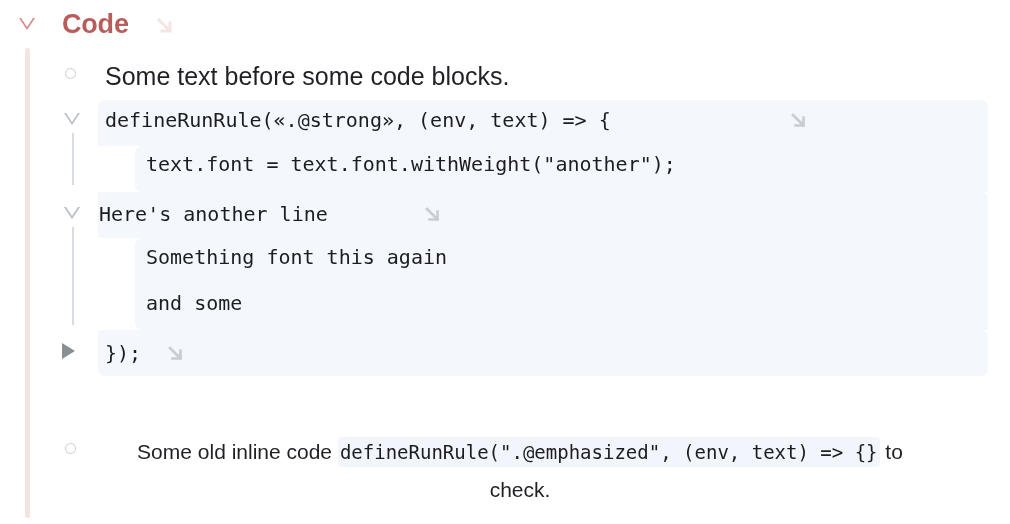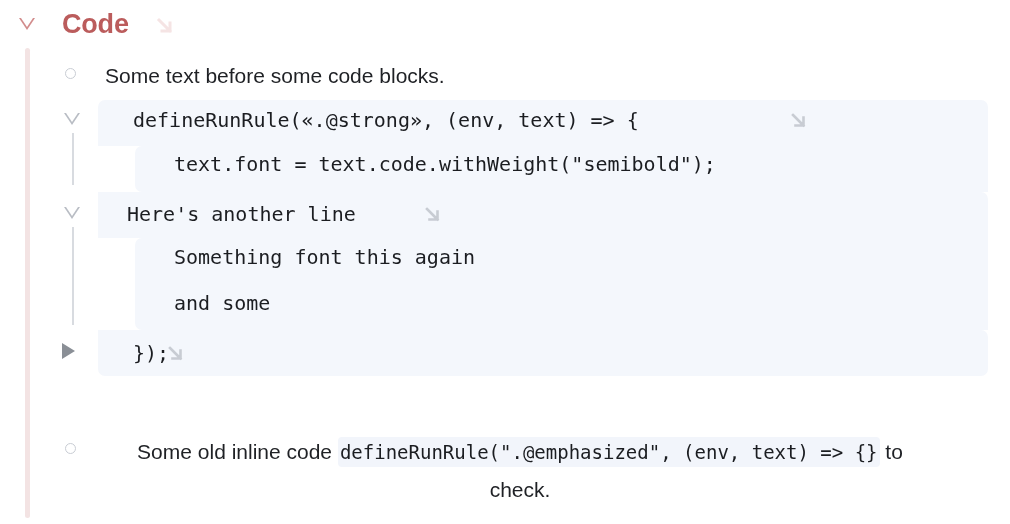--- a/index.html
+++ b/index.html
@@ -93,21 +93,21 @@
   #g-tri-1      { left: 64px; top: 113px; color: #b9bdc4; }
   #g-line-1     { left: 72px; top: 133px; width: 1.6px; height: 52px; background: #d8dbe0; }
   #g-tri-2      { left: 64px; top: 207px; color: #b9bdc4; }
   #g-line-2     { left: 72px; top: 227px; width: 1.6px; height: 98px; background: #d8dbe0; }
   #g-tri-3      { left: 62px; top: 343px; color: #8a8f96; }
   #g-bullet-2   { left: 65px; top: 443px; }
 
   
   .prose {
     position: absolute;
-    font-size: 21px;
+    font-size: 25px;
     color: #1f2125;
     line-height: 36px;
     white-space: pre;
   }
   #line-intro { left: 105px; top: 58px; }
 
   
   #code-block {
     position: absolute;
     left: 98px;
@@ -128,21 +128,20 @@
   #cb-r5 { left: 37px; top: 184px; width: 853px; height: 46px;  border-radius: 0 0 0 7px; }
   #cb-r6 { left: 0px;  top: 230px; width: 890px; height: 46px;  border-radius: 0 7px 7px 7px; }
 
   .code-text {
     position: absolute;
     font-family: "DejaVu Sans Mono", "Liberation Mono", monospace;
     font-size: 20px;
     color: #1b1d21;
     white-space: pre;
     letter-spacing: 0px;
-    margin-left: 28px;
   }
 
   
   #para-inline {
     position: absolute;
     left: 105px;
     top: 433px;
     width: 830px;
     font-size: 21px;
     line-height: 37px;
@@ -206,21 +205,21 @@
   <div id="cb-r6" class="cb-row"></div>
 </div>
 
 <div class="code-text" style="left:105px;  top:108px;">defineRunRule(«.@strong», (env, text) =&gt; {</div>
 <div style="position:absolute; left:789px; top:111px;">
   <svg class="corner-arrow" width="21" height="21" viewBox="0 0 21 21">
     <path d="M4 4 L14.5 14.5 M14.5 6.5 L14.5 14.5 L6.5 14.5" fill="none" stroke="#c8ccd3" stroke-width="2.6" stroke-linecap="square"></path>
   </svg>
 </div>
 
-<div class="code-text" style="left:146px; top:152px;">text.font = text.code.withWeight("semibold");</div>
+<div class="code-text" style="left:146px; top:152px;">text.font = text.font.withWeight("another");</div>
 
 <div class="code-text" style="left:99px; top:202px;">Here's another line</div>
 <div style="position:absolute; left:423px; top:205px;">
   <svg class="corner-arrow" width="21" height="21" viewBox="0 0 21 21">
     <path d="M4 4 L14.5 14.5 M14.5 6.5 L14.5 14.5 L6.5 14.5" fill="none" stroke="#c8ccd3" stroke-width="2.6" stroke-linecap="square"></path>
   </svg>
 </div>
 
 <div class="code-text" style="left:146px; top:245px;">Something font this again</div>
 <div class="code-text" style="left:146px; top:291px;">and some</div>

